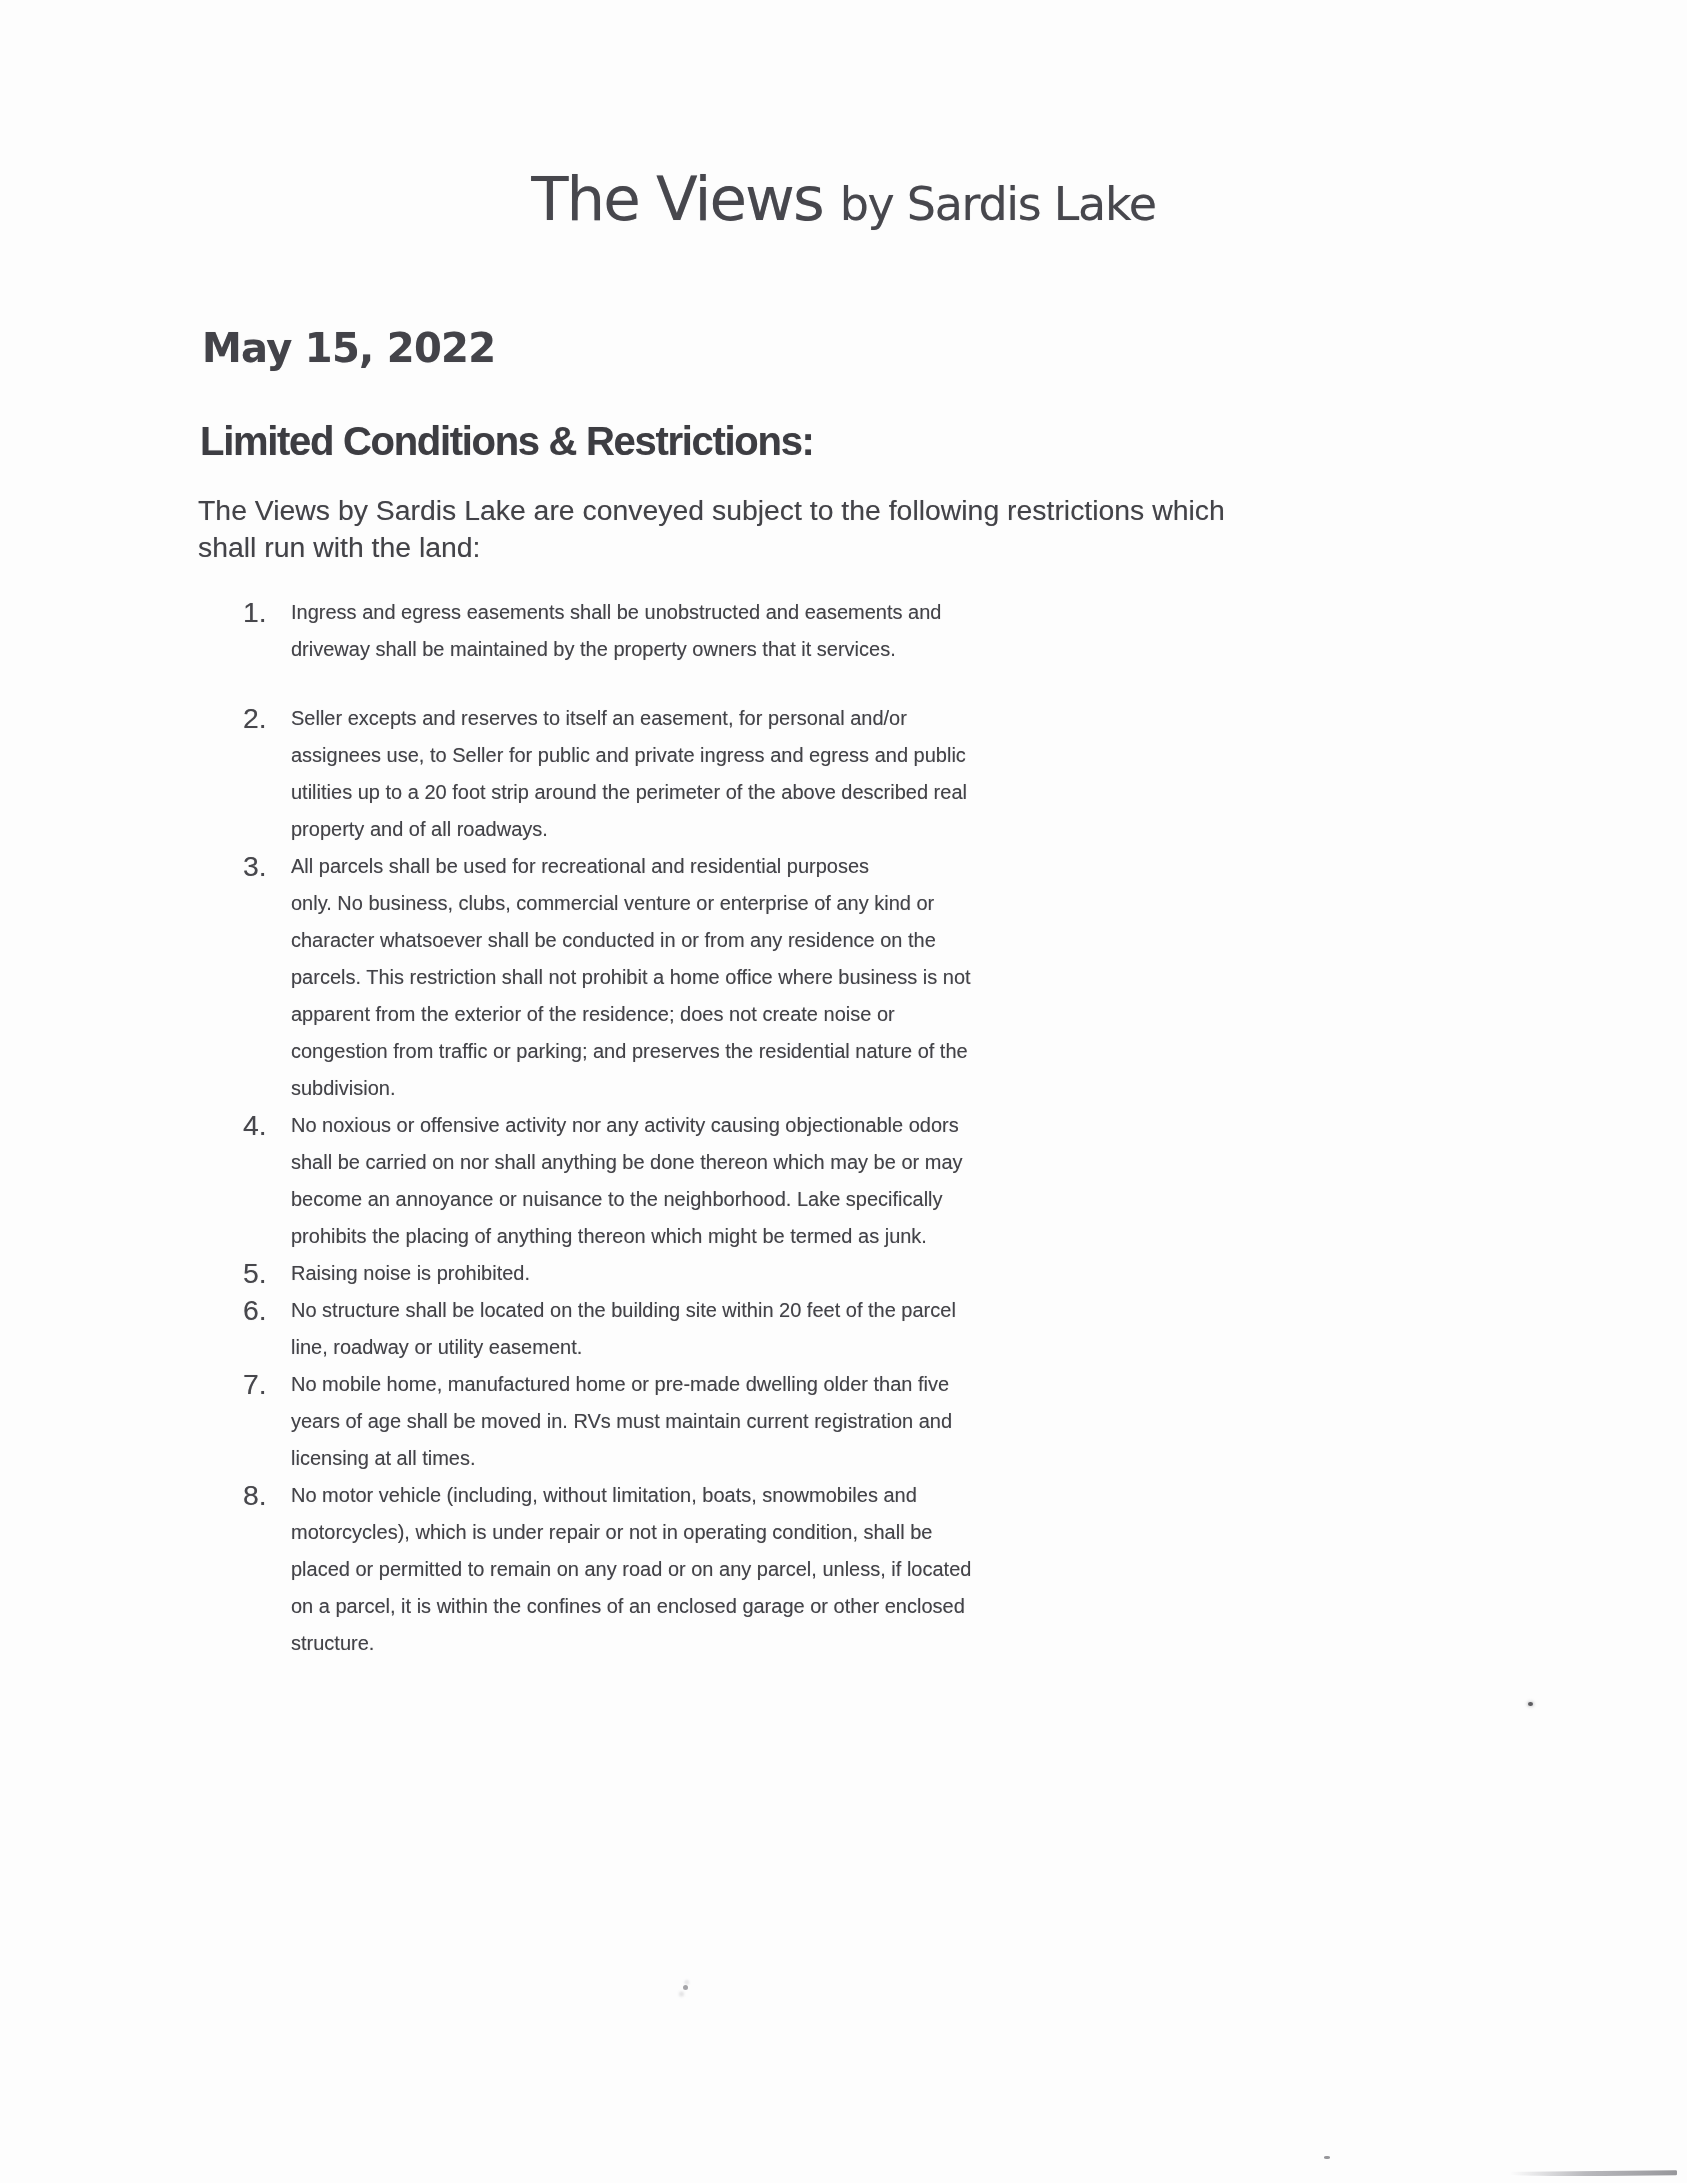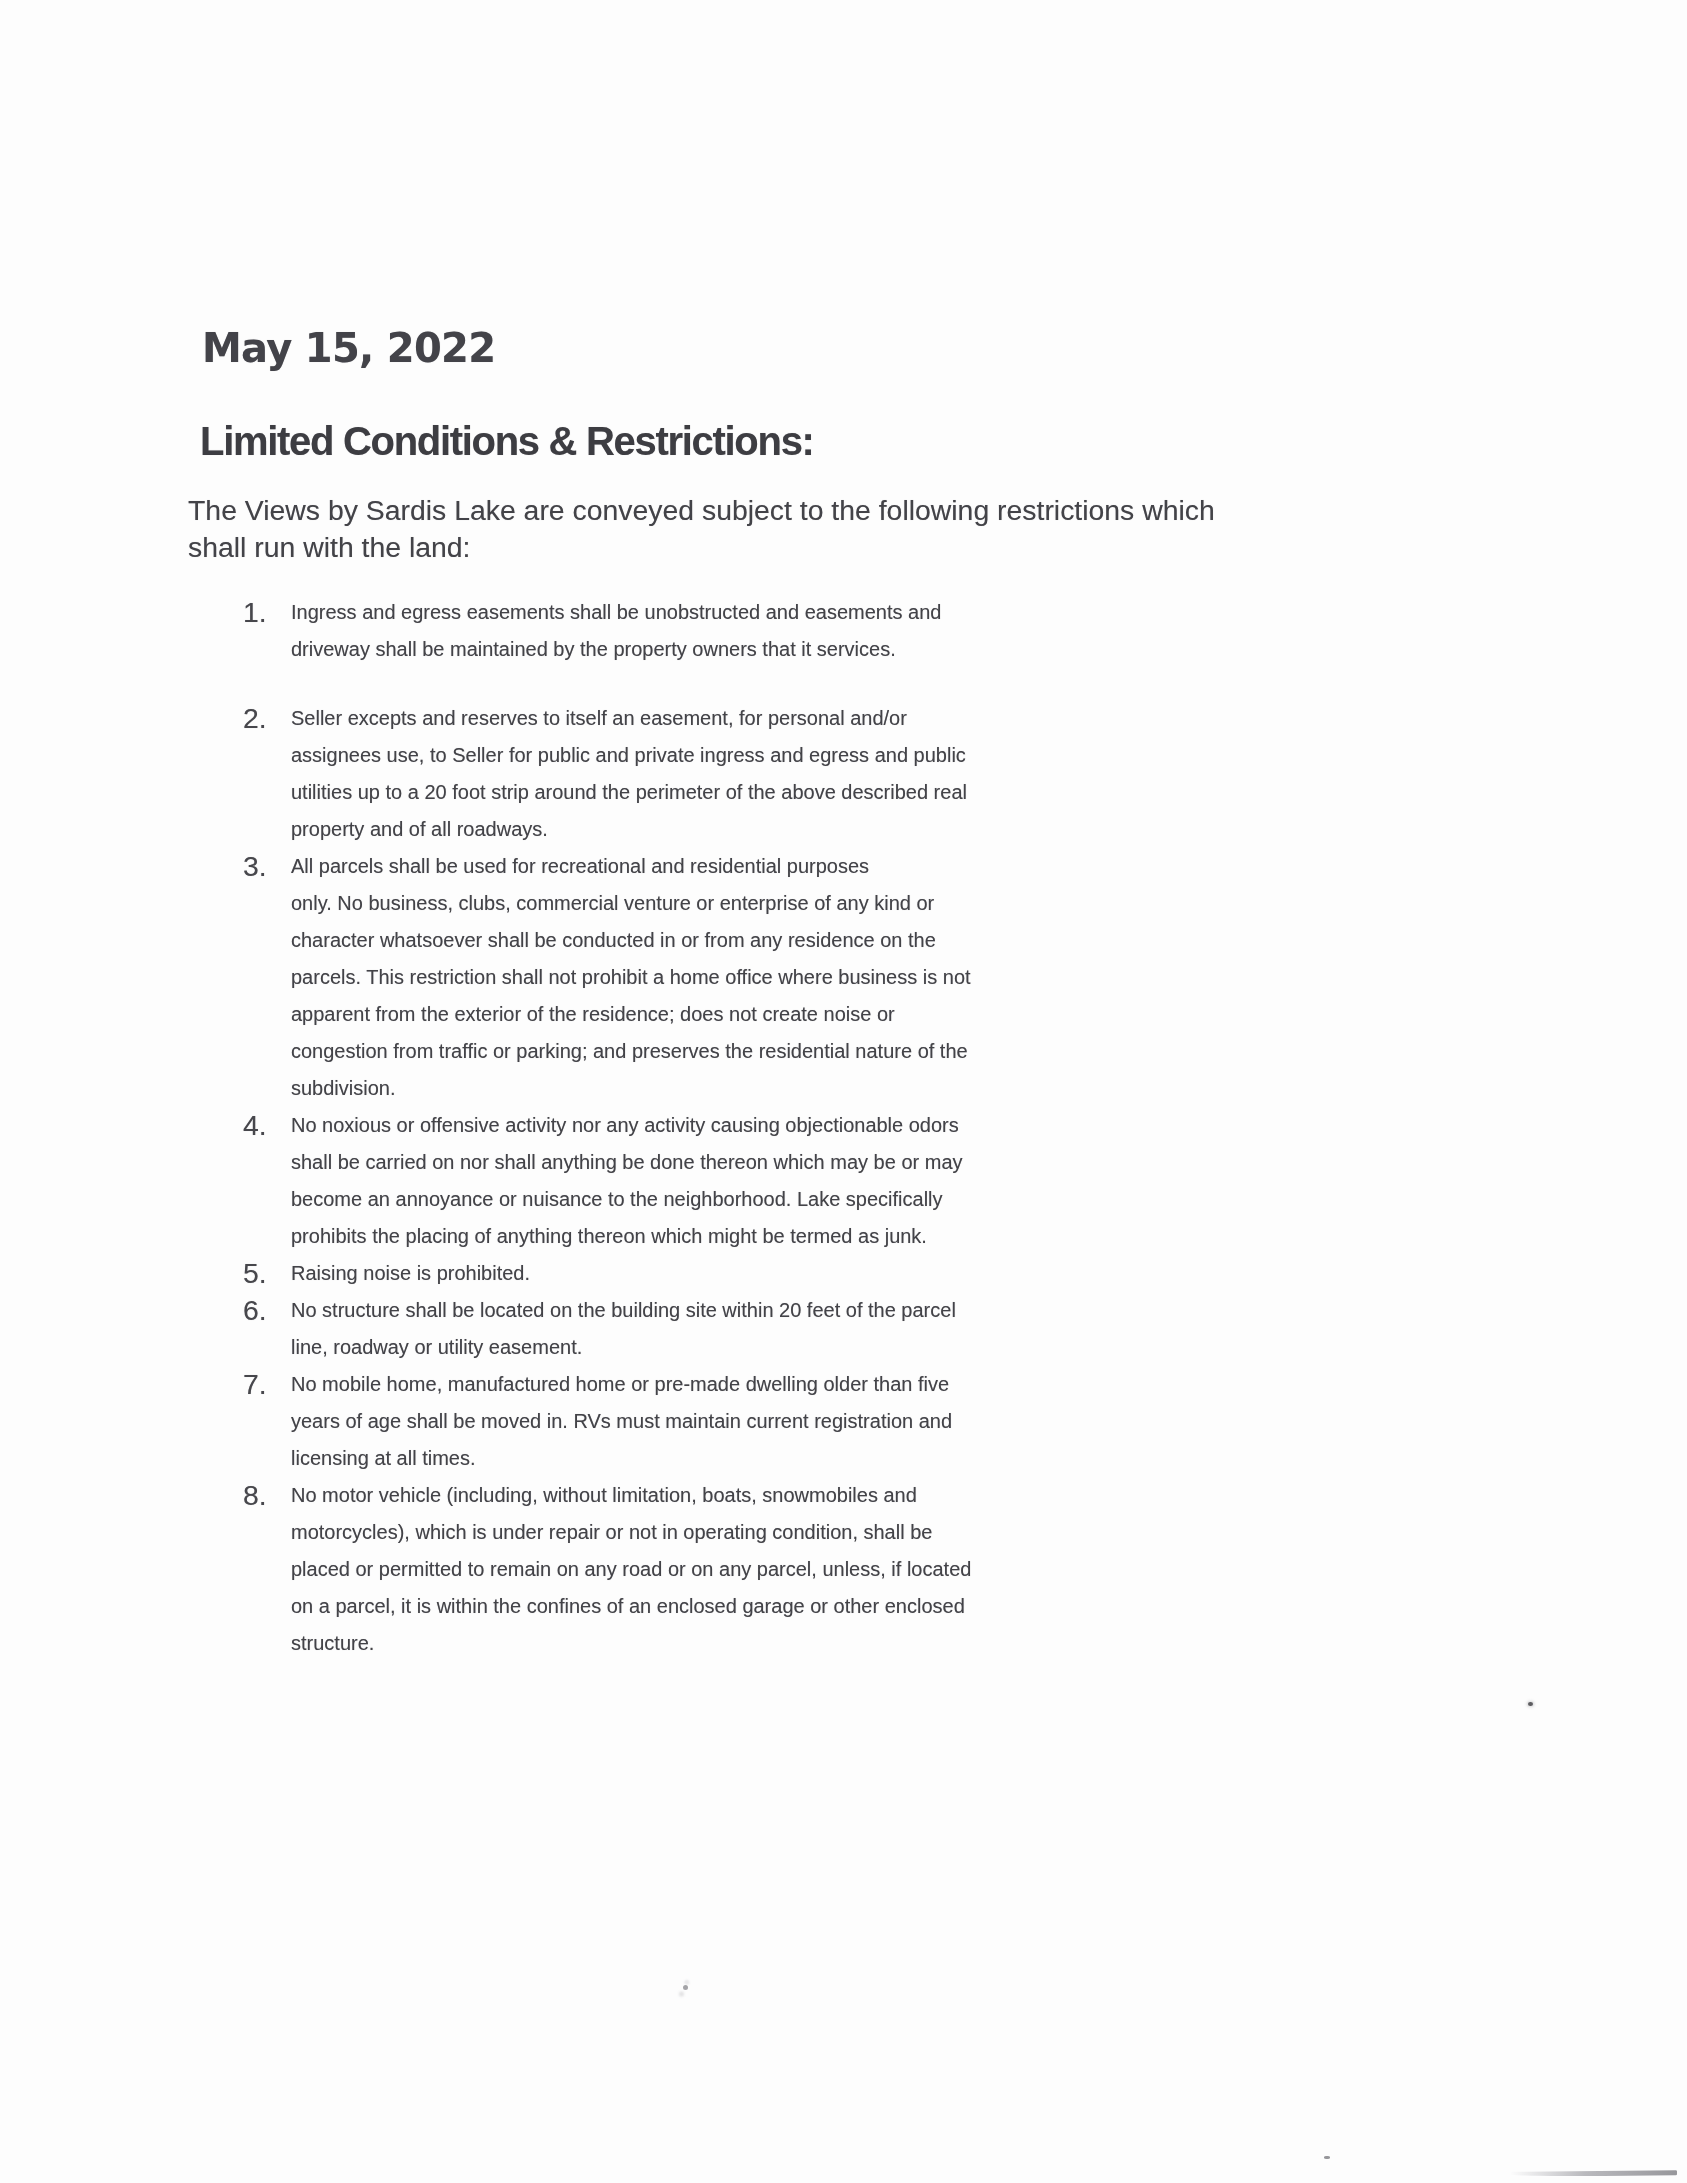--- a/index.html
+++ b/index.html
@@ -59,21 +59,21 @@
     font-size: 40px;
     font-weight: bold;
     line-height: 1;
     color: #3d3d42;
     letter-spacing: -1.3px;
     white-space: nowrap;
   }
 
   .intro {
     position: absolute;
-    left: 188px;
+    left: 198px;
     top: 492px;
     margin: 0;
     width: 1343px;
     font-size: 28.4px;
     line-height: 37px;
     white-space: pre-line;
     color: #434348;
   }
 
   .list {
@@ -119,20 +119,21 @@
     background: linear-gradient(to left, #97979b, #b9b9bd 55%, rgba(253,253,253,0));
     border-radius: 2.6px 1.3px 1.3px 60%;
     transform: rotate(-0.6deg);
   }
 </style>
 </head>
 <body>
 
 <div class="page">
 
+  <h1 class="title ink"><span class="title-main">The Views</span><span class="title-sub">by Sardis Lake</span></h1>
 
   <div class="date ink">May 15, 2022</div>
 
   <h2 class="heading ink">Limited Conditions &amp; Restrictions:</h2>
 
   <p class="intro ink">The Views by Sardis Lake are conveyed subject to the following restrictions which
 shall run with the land:</p>
 
   <div class="list">
 

